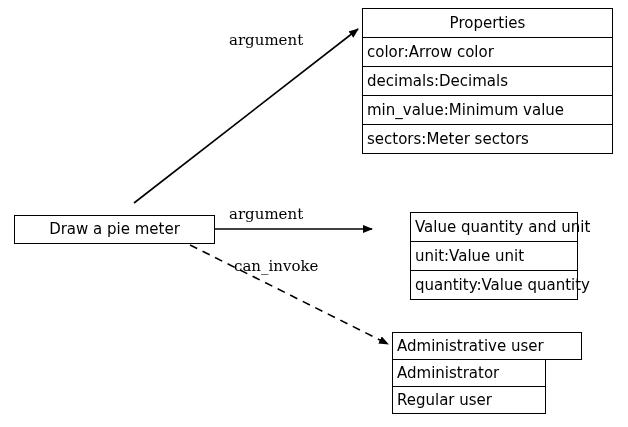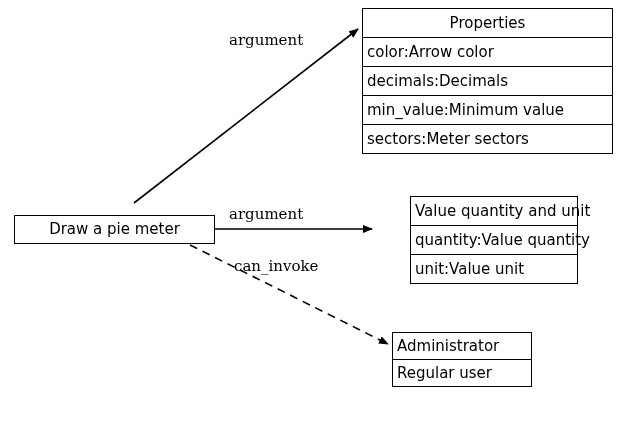--- a/index.html
+++ b/index.html
@@ -34,27 +34,27 @@
   }
   .row + .row { margin-top: -1px; }
   .row.center { justify-content: center; }
   .row.left   { justify-content: flex-start; padding-left: 4px; }
 
   
   #node-properties { left: 362px; top: 8px; width: 251px; }
   #node-properties .row { height: 30px; }
 
   
-  #node-value { left: 376px; top: 196px; width: 202px; padding-left: 34px; }
+  #node-value { left: 376px; top: 212px; width: 202px; padding-left: 34px; }
   #node-value .row { height: 30px; }
 
   
   #node-admin { left: 392px; top: 332px; width: 190px; }
   #node-admin .row { height: 28px; }
-  #node-admin .row.narrow { width: 140px; }
+  #node-admin .row.narrow { width: 154px; }
 
   
   #node-start {
     left: 14px; top: 215px; width: 201px; height: 29px;
   }
   #node-start .row { height: 29px; width: 100%; }
 
   
   svg#edges {
     position: absolute;
@@ -104,22 +104,23 @@
   <div class="node" id="node-properties">
     <div class="row center">Properties</div>
     <div class="row left">color:Arrow color</div>
     <div class="row left">decimals:Decimals</div>
     <div class="row left">min_value:Minimum value</div>
     <div class="row left">sectors:Meter sectors</div>
   </div>
 
   <div class="node" id="node-value">
     <div class="row left">Value quantity and unit</div>
+    <div class="row left">unit:Value unit</div>
     <div class="row left">quantity:Value quantity</div>
-    <div class="row left">unit:Value unit</div>
   </div>
 
   <div class="node" id="node-admin">
+    <div class="row left">Administrative user</div>
     <div class="row left narrow">Administrator</div>
     <div class="row left narrow">Regular user</div>
   </div>
 
 </div>
 
 </body></html>

